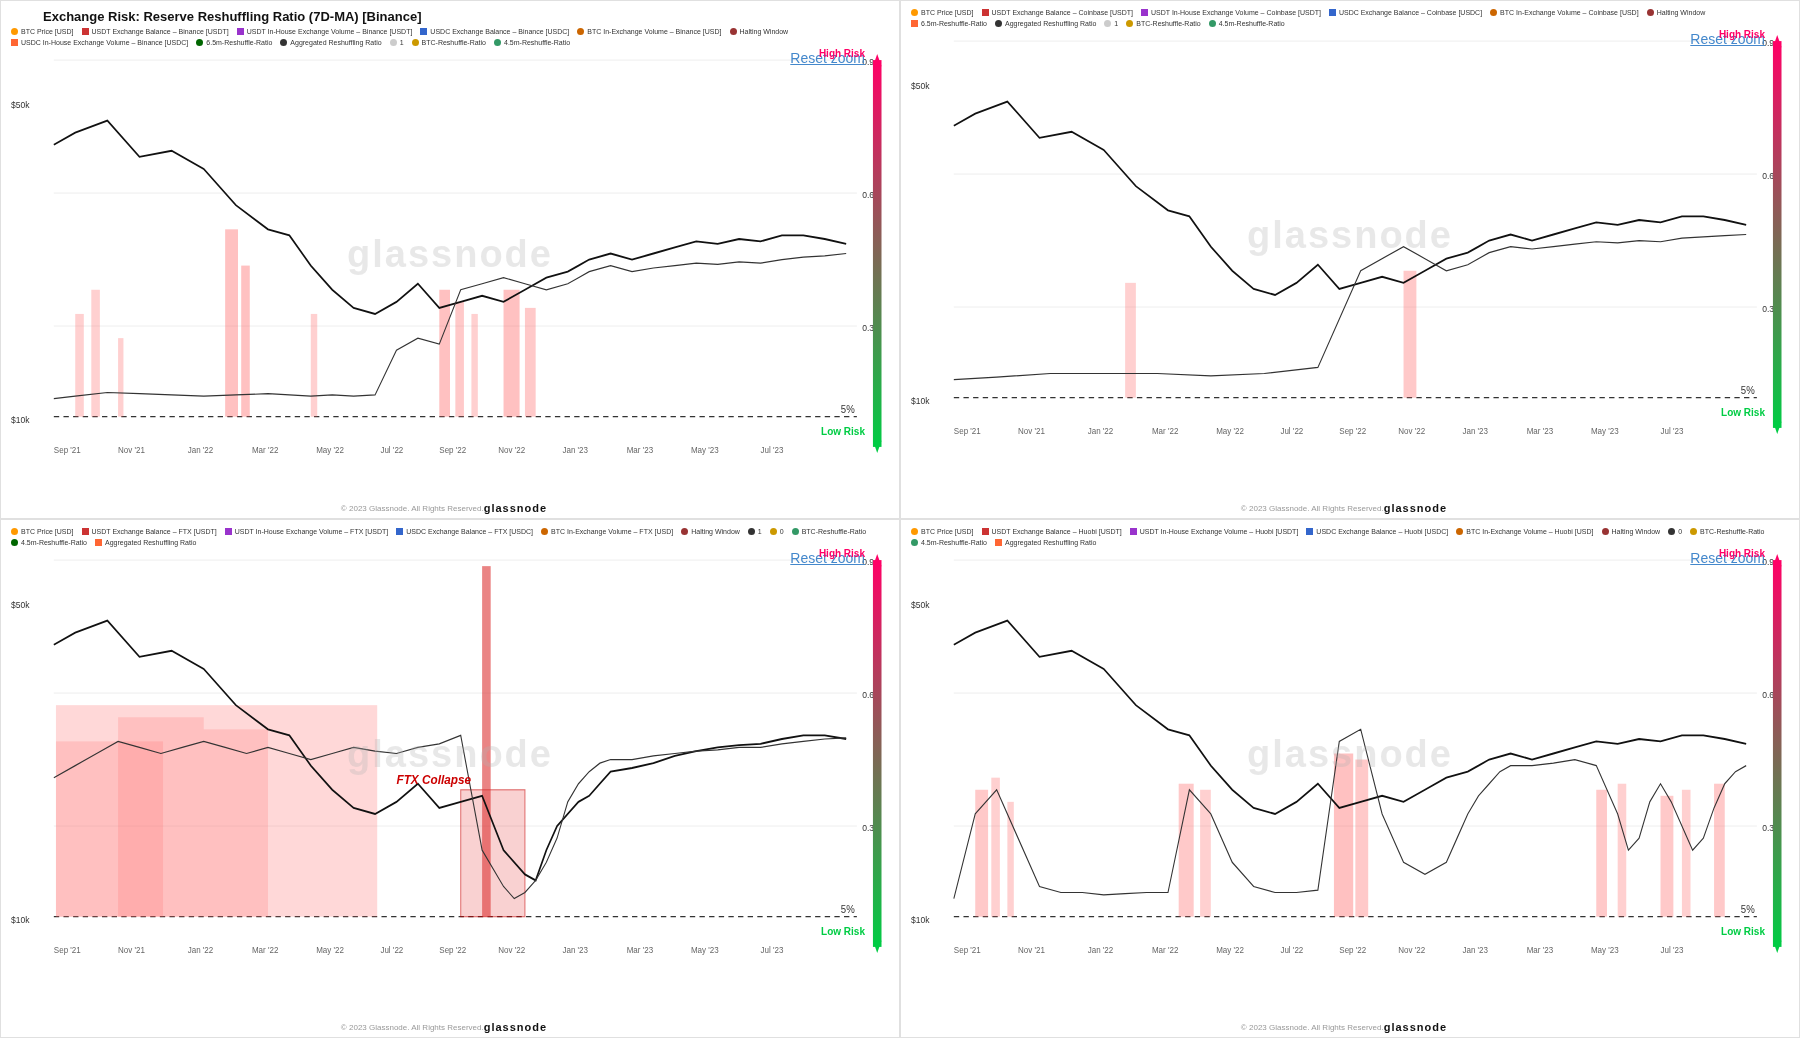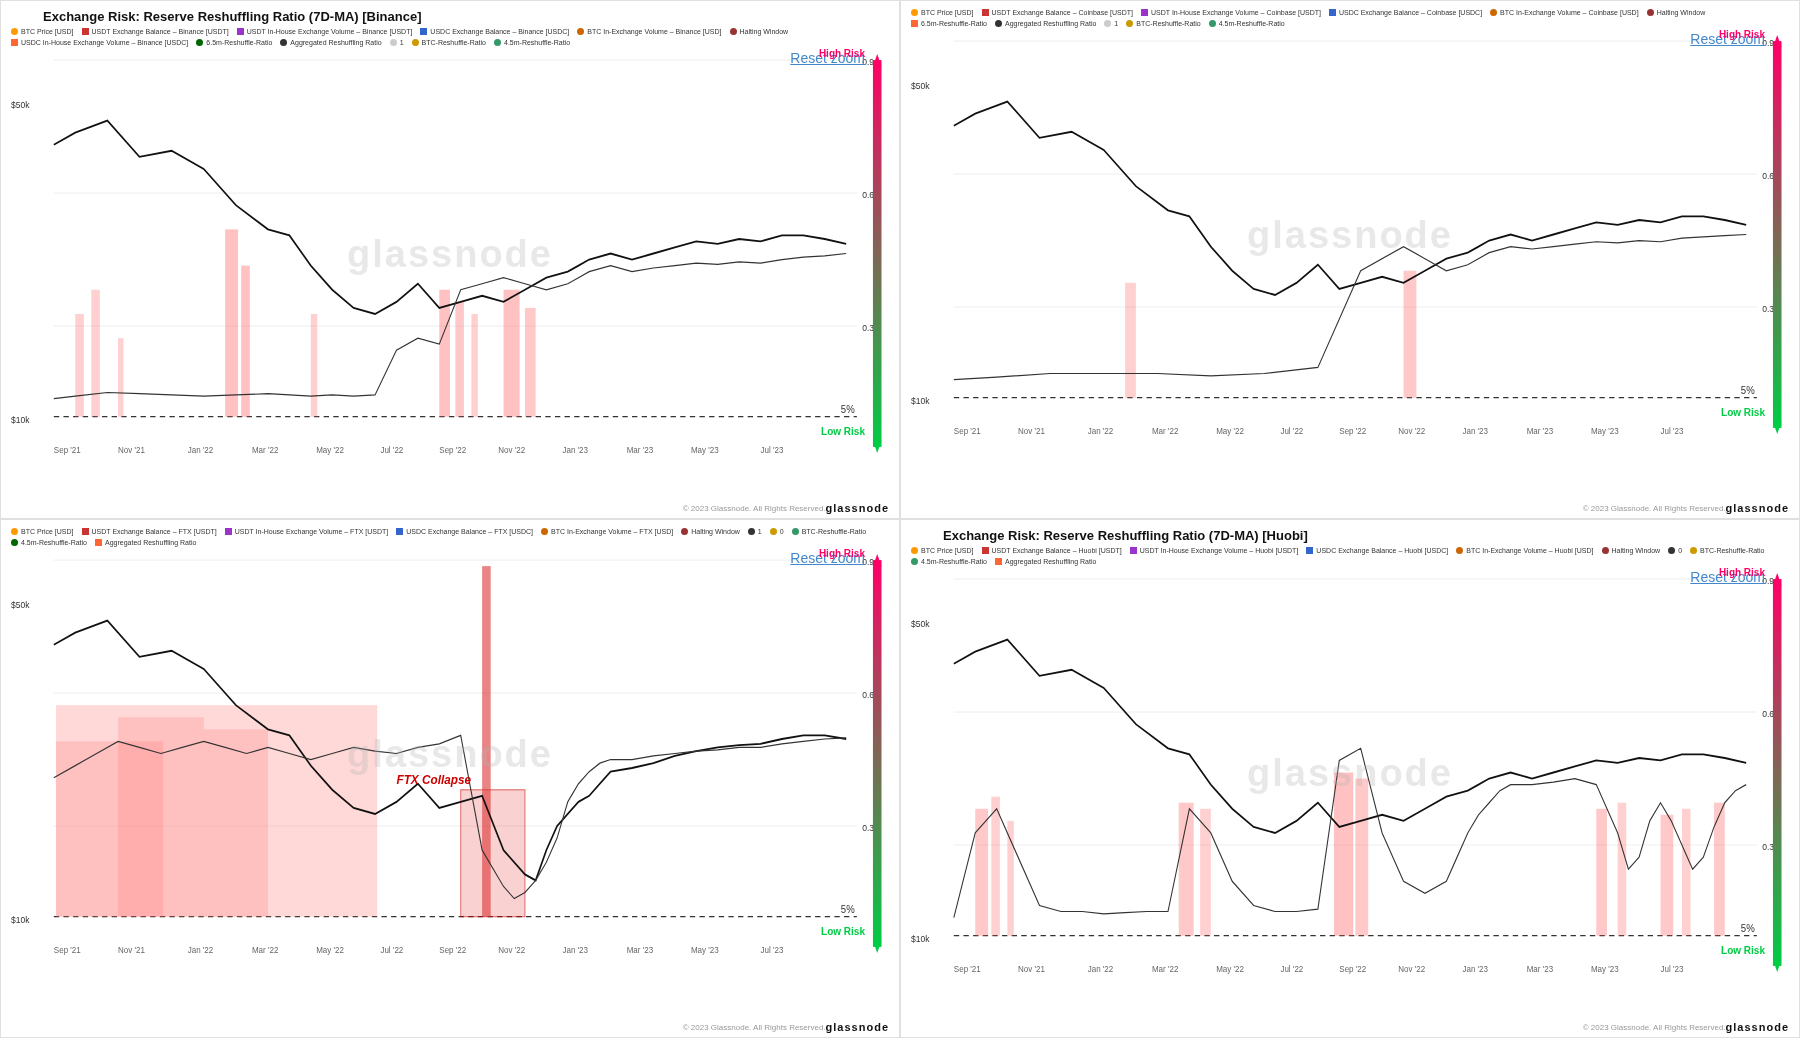--- a/index.html
+++ b/index.html
@@ -79,23 +79,23 @@
       font-weight: bold;
       color: rgba(180,180,180,0.3);
       pointer-events: none;
       white-space: nowrap;
       letter-spacing: 2px;
     }
     .footer-row {
       position: absolute;
       bottom: 4px;
       left: 0;
-      right: 0;
+      right: 12px;
       display: flex;
-      justify-content: flex-end;
+      justify-content: center;
       align-items: center;
       padding: 0 10px;
     }
     .footer-copy {
       font-size: 8px;
       color: #999;
     }
     .footer-logo {
       font-size: 11px;
       font-weight: bold;
@@ -432,21 +432,20 @@
     <div style="position:absolute;right:24px;top:0px;font-size:10px;font-weight:bold;color:#ff0066;white-space:nowrap;">High Risk</div>
     <div style="position:absolute;right:24px;bottom:22px;font-size:10px;font-weight:bold;color:#00cc44;white-space:nowrap;">Low Risk</div>
   </div>
   <div class="footer-row">
     <span class="footer-copy">© 2023 Glassnode. All Rights Reserved.</span>
     <span class="footer-logo">glassnode</span>
   </div>
 </div>
 
 <div class="chart-panel">
-  <div class="chart-title">Exchange Risk: Reserve Reshuffling Ratio (7D-MA) [Huobi]</div>
   <div class="legend-row">
     <div class="legend-item">
         <div class="legend-dot" style="background:#ff9900"></div>
         <span>BTC Price [USD]</span>
       </div>
     <div class="legend-item">
         <div class="legend-square" style="background:#cc3333"></div>
         <span>USDT Exchange Balance – Huobi [USDT]</span>
       </div>
     <div class="legend-item">

